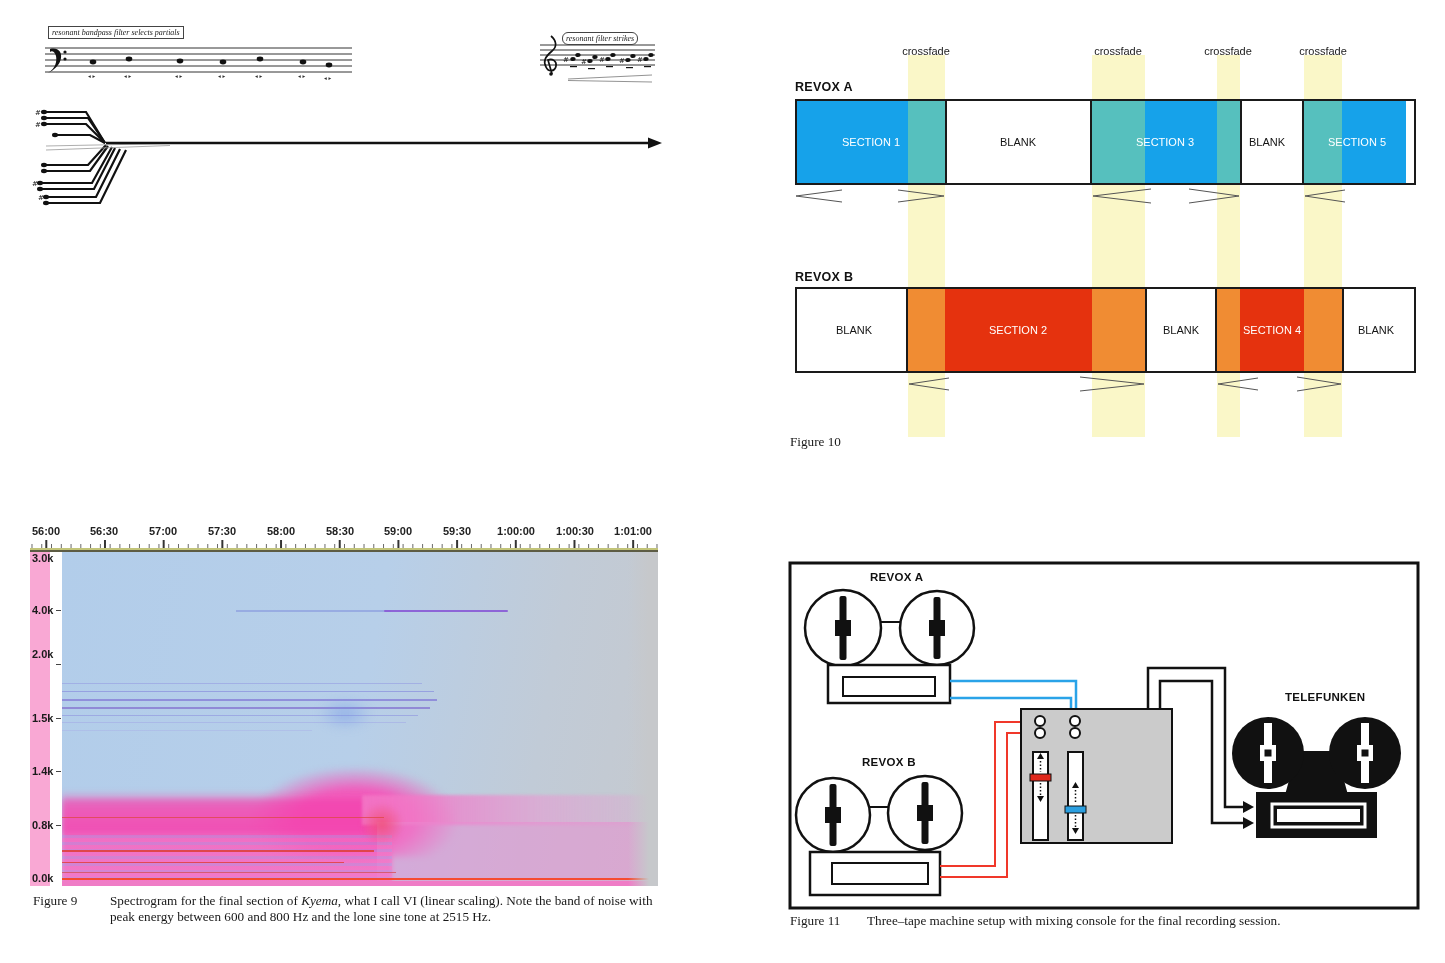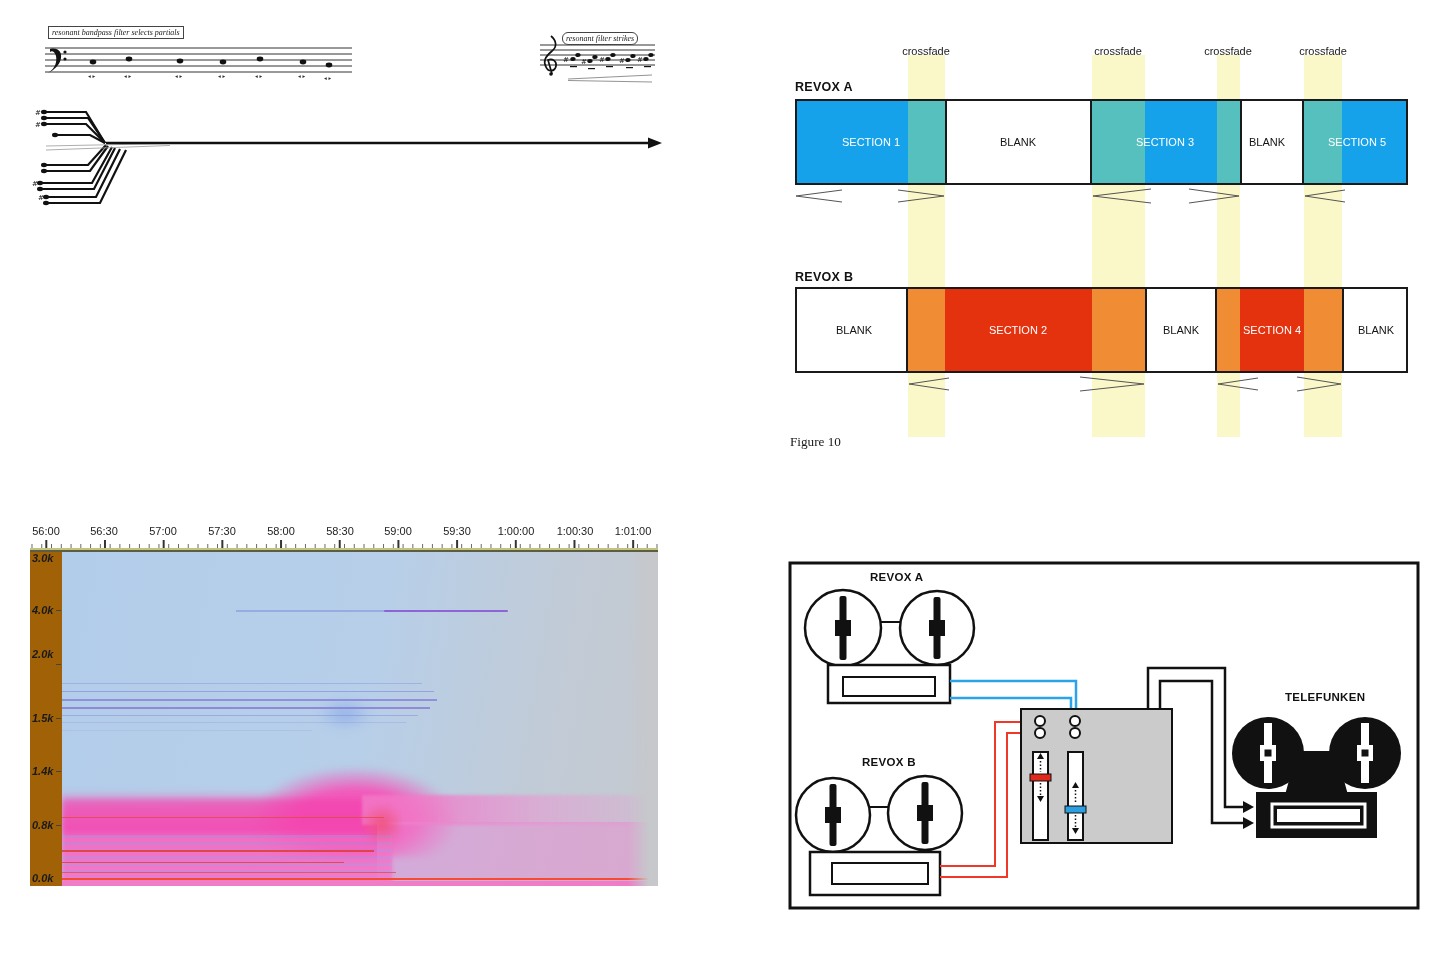--- a/index.html
+++ b/index.html
@@ -9,30 +9,30 @@
   .caption{position:absolute;display:flex;font-family:"Liberation Serif",serif;
            font-size:13.2px;line-height:15.8px;color:#181818;}
   .caption .cl{flex:0 0 77px;}
   .annot{position:absolute;border:1px solid #444;padding:0 3px;background:#fff;
          font-family:"Liberation Serif",serif;font-style:italic;font-size:8px;color:#222;
          white-space:nowrap;line-height:11px;}
   
   .xband{position:absolute;top:25px;height:382px;background:#faf7c8;}
   .xfl{position:absolute;top:7px;transform:translateX(-50%);font-size:11px;color:#222;margin-top:8px;}
   .reel-label{position:absolute;font-weight:bold;font-size:12.5px;color:#111;letter-spacing:.3px;}
-  .bar{position:absolute;left:10px;width:609px;height:82px;border:2px solid #1a1a1a;background:#fff;}
+  .bar{position:absolute;left:10px;width:609px;height:82px;border:2px solid #1a1a1a;background:#fff;padding-left:8px;}
   .seg{position:absolute;top:0;height:100%;box-sizing:border-box;}
   .c-blue{background:#16A2EA}.c-teal{background:#56C0BE}
   .c-red{background:#E5320E}.c-orange{background:#F08C33}
   .c-white{background:#fff;border-left:2px solid #1a1a1a;border-right:2px solid #1a1a1a;}
   .seclabel{position:absolute;top:50%;transform:translate(-50%,-50%);font-size:11px;white-space:nowrap;}
   .lw{color:#fff}.lb{color:#141414}
   .hp{position:absolute;}
   
-  .tlabel{position:absolute;top:0;transform:translateX(-50%);font-weight:normal;font-size:11px;color:#222;}
+  .tlabel{position:absolute;top:0;transform:translateX(-50%);font-weight:bold;font-size:11px;color:#222;}
   .flabel{position:absolute;left:2px;font-weight:bold;font-size:11px;color:#1a1a1a;}
   .fdash{position:absolute;left:26px;width:5px;height:1.5px;background:#444;}
   .lyr{position:absolute;}
   
   .m-label{position:absolute;font-weight:bold;font-size:11.5px;color:#111;letter-spacing:.3px;}
 </style>
 </head>
 <body>
 
 <div class="fig" style="left:30px;top:22px;width:632px;height:256px;">
@@ -172,21 +172,21 @@
     <span class="tlabel" style="left:427px">59:30</span>
     <span class="tlabel" style="left:486px">1:00:00</span>
     <span class="tlabel" style="left:545px">1:00:30</span>
     <span class="tlabel" style="left:603px">1:01:00</span>
     <div style="position:absolute;left:0;top:15px;width:628px;height:8px;
       background-image:linear-gradient(to right,#333 0 1.5px,transparent 1.5px),linear-gradient(to right,#666 0 1px,transparent 1px);
       background-size:58.7px 8px,9.78px 4px;background-position:15.3px 0,1.5px 4px;background-repeat:repeat-x;"></div>
   </div>
   <div style="position:absolute;left:0;top:23px;width:628px;height:2px;background:#c2c479;"></div>
   <div style="position:absolute;left:0;top:25px;width:628px;height:1.5px;background:#5d5c44;"></div>
-  <div style="position:absolute;left:0;top:26.5px;width:32px;height:334px;background:#a16207;font-style:italic;">
+  <div style="position:absolute;left:0;top:26.5px;width:20px;height:334px;background:#f9a8d4;">
     <span class="flabel" style="top:0px">3.0k</span>
     <span class="flabel" style="top:52px">4.0k</span>
     <span class="flabel" style="top:96px">2.0k</span>
     <span class="flabel" style="top:160px">1.5k</span>
     <span class="flabel" style="top:213px">1.4k</span>
     <span class="flabel" style="top:267px">0.8k</span>
     <span class="flabel" style="top:320px">0.0k</span>
     <div class="fdash" style="top:58px"></div>
     <div class="fdash" style="top:112px"></div>
     <div class="fdash" style="top:166px"></div>
@@ -226,20 +226,26 @@
     <div class="lyr" style="left:0;top:265px;width:322px;height:1.5px;background:#e04848;opacity:.8"></div>
     <div class="lyr" style="left:0;top:298px;width:312px;height:2px;background:#e23c34;opacity:.85"></div>
     <div class="lyr" style="left:0;top:310px;width:282px;height:1.5px;background:#e23c34;opacity:.8"></div>
     <div class="lyr" style="left:0;top:320px;width:334px;height:1.2px;background:#d84848;opacity:.7"></div>
 
     <div class="lyr" style="left:0;top:326px;width:596px;height:2.5px;background:rgba(248,70,40,.95)"></div>
     <div class="lyr" style="left:0;top:329px;width:596px;height:5px;background:#ef7cc6"></div>
 
     <div class="lyr" style="left:566px;top:0;width:30px;height:334px;
          background:linear-gradient(to right,rgba(198,200,204,0),#c6c8cb 70%)"></div>
+  </div>
+  <div class="caption" style="left:3px;top:368px;width:625px;">
+    <span class="cl">Figure 9</span>
+    <span style="width:548px;">
+      <span>Spectrogram for the final section of </span><i>Kyema</i><span>, what I call VI (linear scaling). Note the band of noise with peak energy between 600 and 800 Hz and the lone sine tone at 2515 Hz.</span>
+    </span>
   </div>
 </div>
 
 <div class="fig" style="left:785px;top:30px;width:660px;height:470px;">
   <div class="xband" style="left:123px;width:37px;"></div>
   <div class="xband" style="left:307px;width:53px;"></div>
   <div class="xband" style="left:432px;width:23px;"></div>
   <div class="xband" style="left:519px;width:38px;"></div>
   <span class="xfl" style="left:141px">crossfade</span>
   <span class="xfl" style="left:333px">crossfade</span>
@@ -398,13 +404,17 @@
       <rect x="572" y="190" width="16" height="16" fill="#fff"></rect>
       <rect x="576.5" y="194.5" width="7" height="7" fill="#111"></rect>
       <rect x="471" y="237" width="121" height="46" fill="#111"></rect>
       <rect x="487" y="249" width="93" height="23" fill="#111" stroke="#fff" stroke-width="3"></rect>
       <rect x="492" y="254" width="83" height="13" fill="#fff"></rect>
     </g>
   </svg>
   <div class="m-label" style="left:85px;top:16px;">REVOX A</div>
   <div class="m-label" style="left:77px;top:201px;">REVOX B</div>
   <div class="m-label" style="left:500px;top:136px;">TELEFUNKEN</div>
+  <div class="caption" style="left:5px;top:358px;width:650px;">
+    <span class="cl">Figure 11</span>
+    <span>Three–tape machine setup with mixing console for the final recording session.</span>
+  </div>
 </div>
 
 </body></html>

